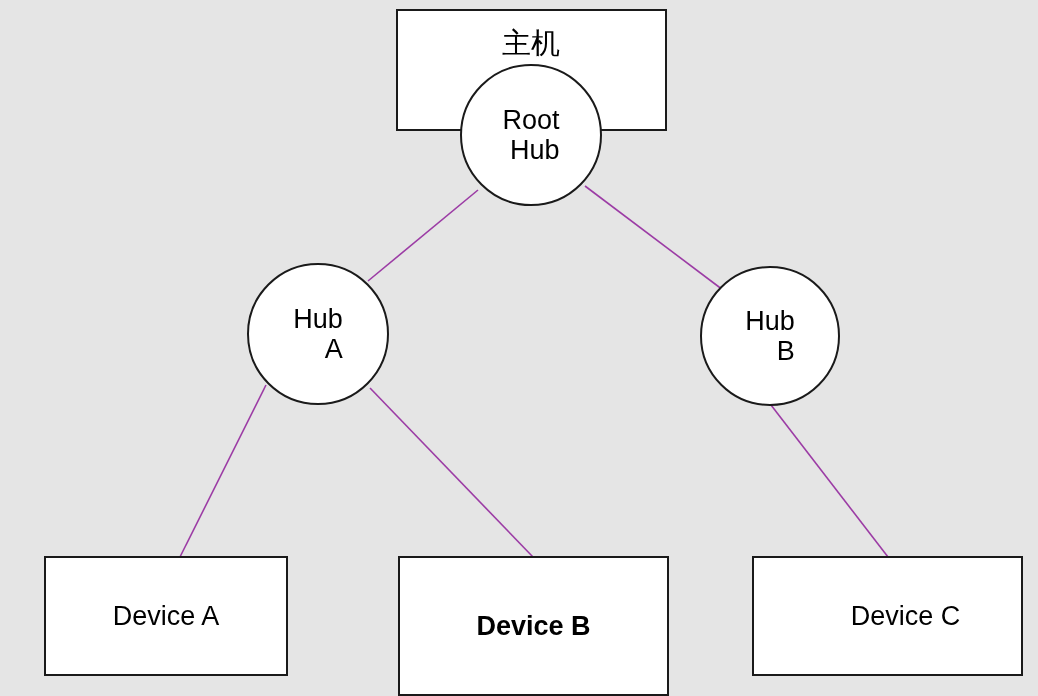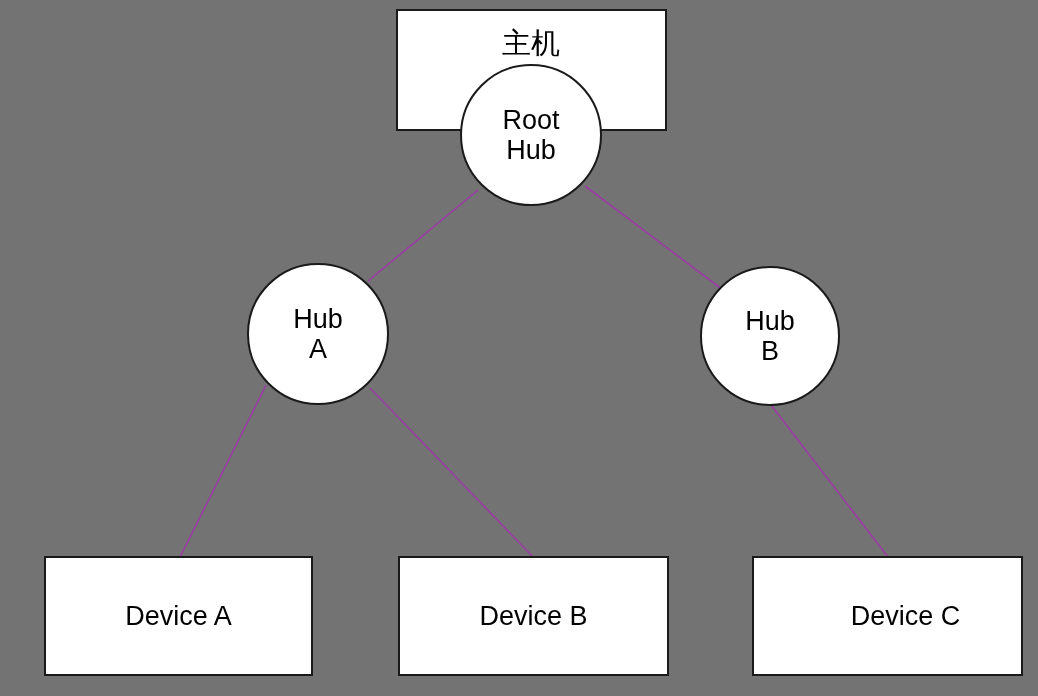--- a/index.html
+++ b/index.html
@@ -10,21 +10,21 @@
   body {
     width: 1038px;
     height: 696px;
     font-family: "Liberation Sans", sans-serif;
     overflow: hidden;
   }
   #diagram-canvas {
     position: relative;
     width: 1038px;
     height: 696px;
-    background: #737373;
+    background: #e5e5e5;
   }
   #edge-layer {
     position: absolute;
     left: 0;
     top: 0;
     width: 1038px;
     height: 696px;
   }
   .node-box {
     position: absolute;
@@ -41,21 +41,21 @@
     background: #ffffff;
     border: 2px solid #0d0d0d;
     border-radius: 50%;
     display: flex;
     flex-direction: column;
     align-items: center;
     justify-content: center;
   }
   .node-label {
     color: #000000;
-    text-align: center;
+    text-align: right;
     line-height: 1.12;
     white-space: pre-line;
     user-select: none;
   }
   .label-host {
     position: absolute;
     font-size: 29px;
     color: #000000;
     text-align: center;
     white-space: nowrap;
@@ -91,25 +91,25 @@
   <div class="node-circle" id="node-hub-a" style="left: 247px; top: 263px; width: 142px; height: 142px; border-color: rgb(26, 26, 26);">
     <span class="node-label label-circle">Hub
 A</span>
   </div>
 
   <div class="node-circle" id="node-hub-b" style="left: 700px; top: 266px; width: 140px; height: 140px; border-color: rgb(26, 26, 26);">
     <span class="node-label label-circle">Hub
 B</span>
   </div>
 
-  <div class="node-box" id="node-device-a" style="left: 44px; top: 556px; width: 269px; height: 120px; border-color: rgb(26, 26, 26);">
+  <div class="node-box" id="node-device-a" style="left: 44px; top: 556px; width: 244px; height: 120px; border-color: rgb(26, 26, 26);">
     <span class="node-label label-device">Device A</span>
   </div>
 
-  <div class="node-box" id="node-device-b" style="left: 398px; top: 556px; width: 271px; height: 120px; border-color: rgb(26, 26, 26);">
+  <div class="node-box" id="node-device-b" style="left: 398px; top: 556px; width: 271px; height: 140px; border-color: rgb(26, 26, 26); font-weight: bold;">
     <span class="node-label label-device">Device B</span>
   </div>
 
   <div class="node-box" id="node-device-c" style="left: 752px; top: 556px; width: 271px; height: 120px; border-color: rgb(26, 26, 26); padding-left: 36px;">
     <span class="node-label label-device">Device C</span>
   </div>
 
 </div>
 
 </body></html>

